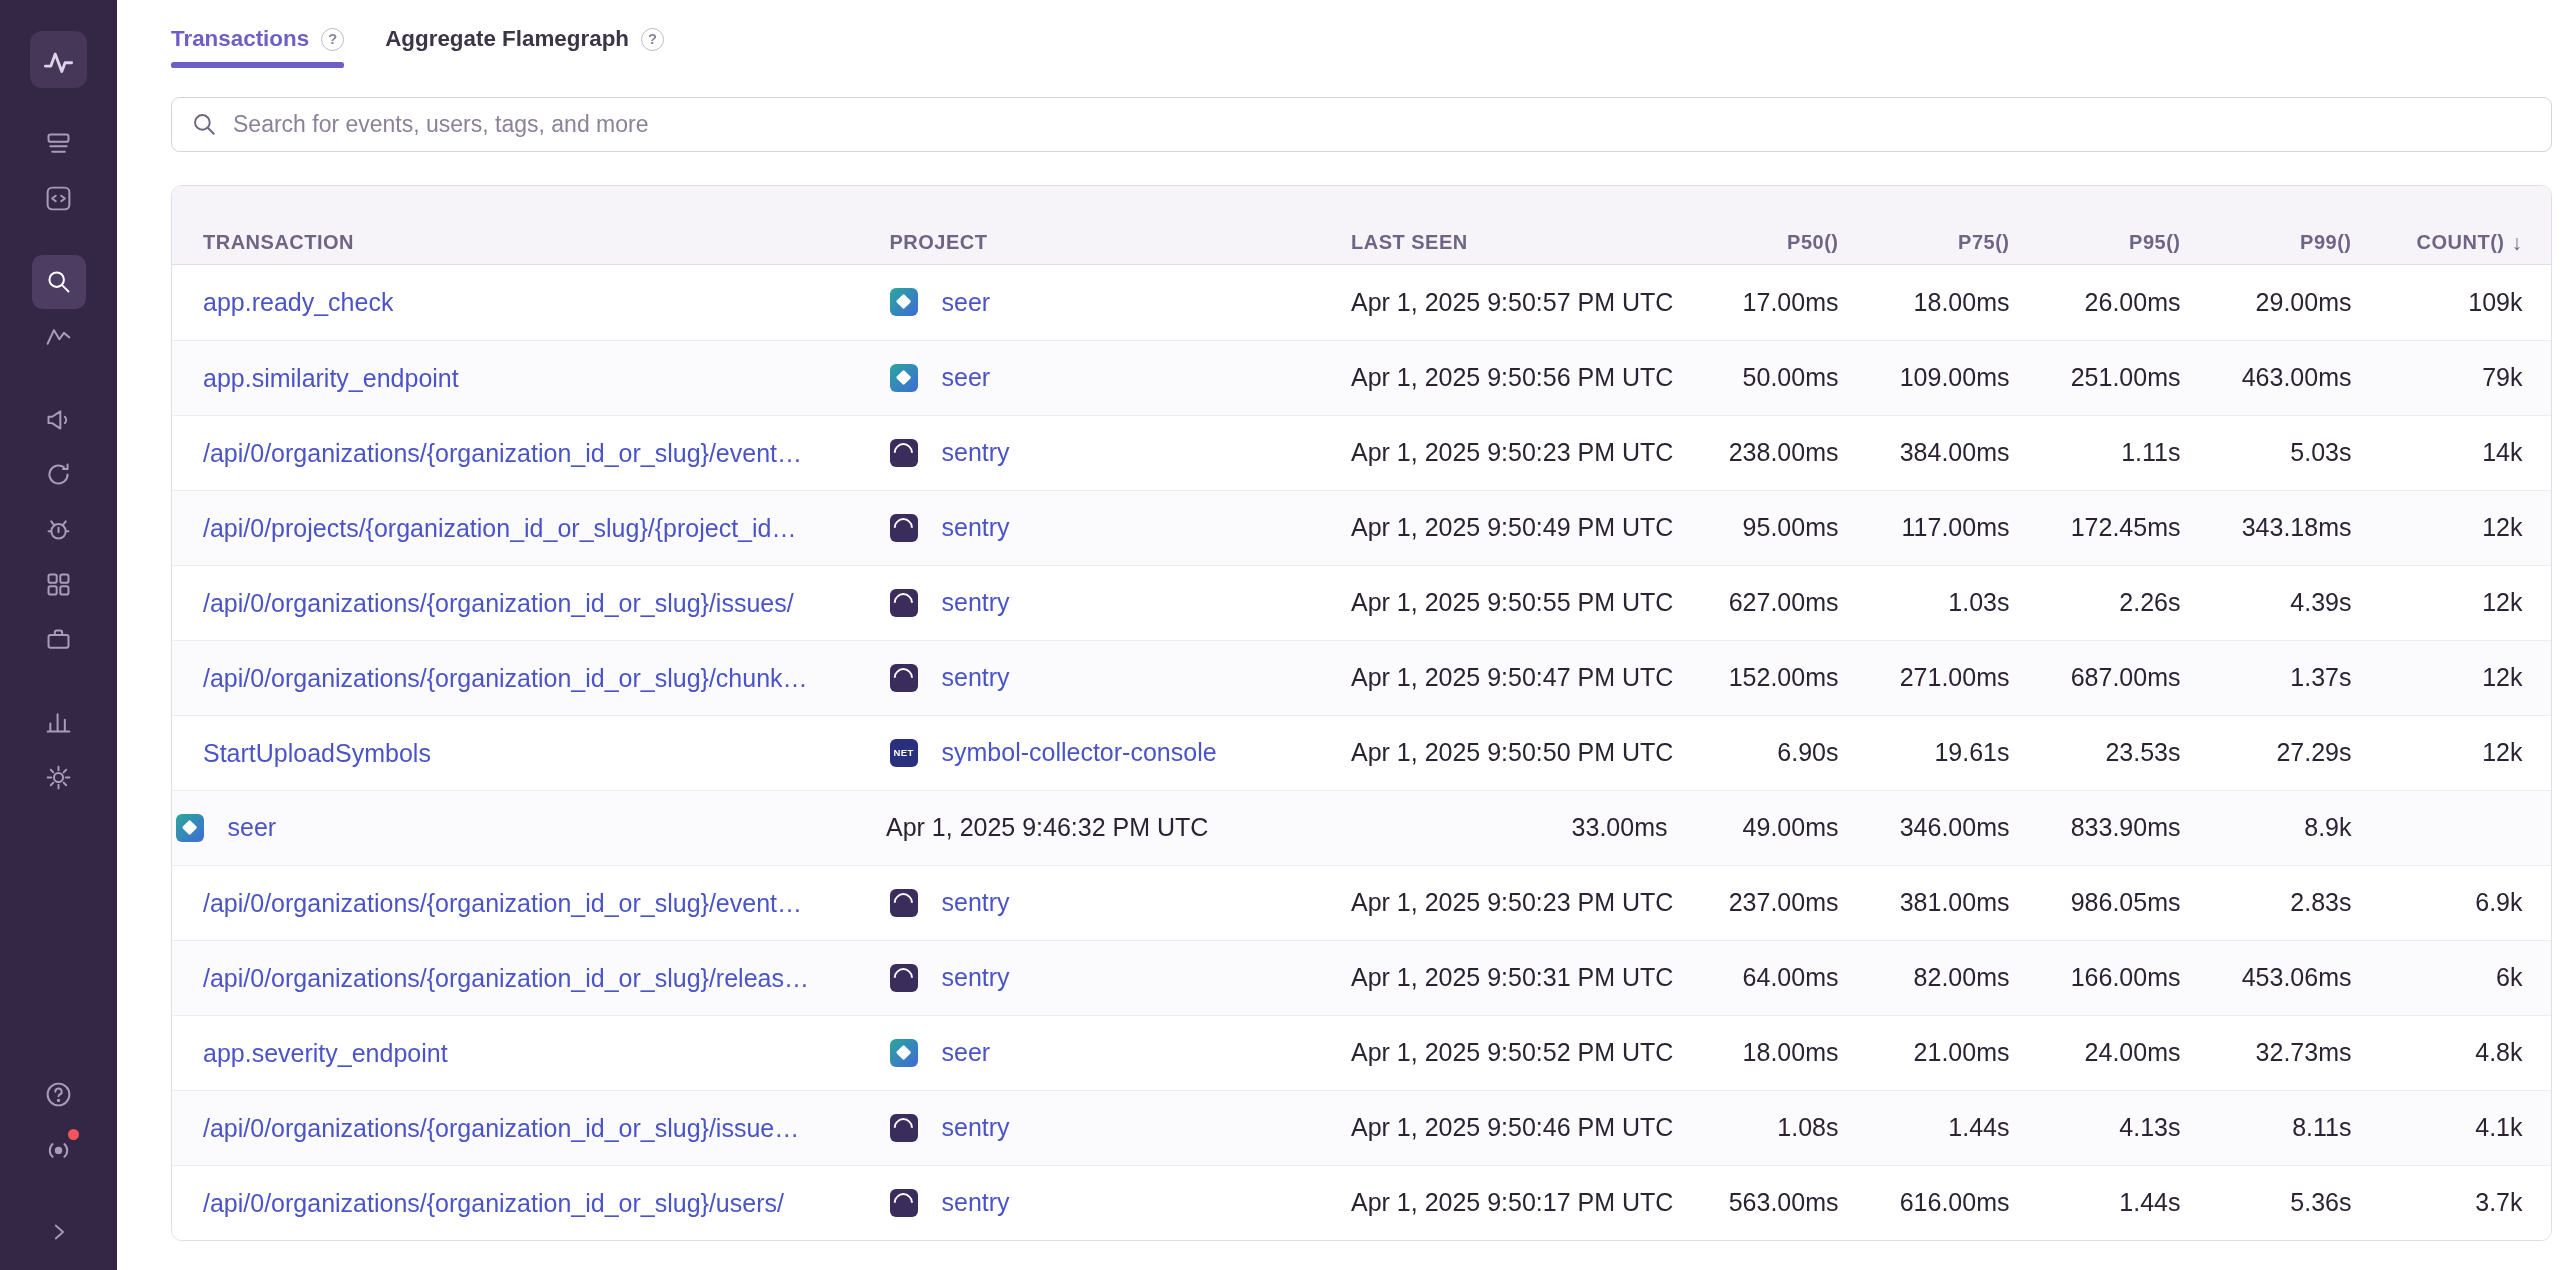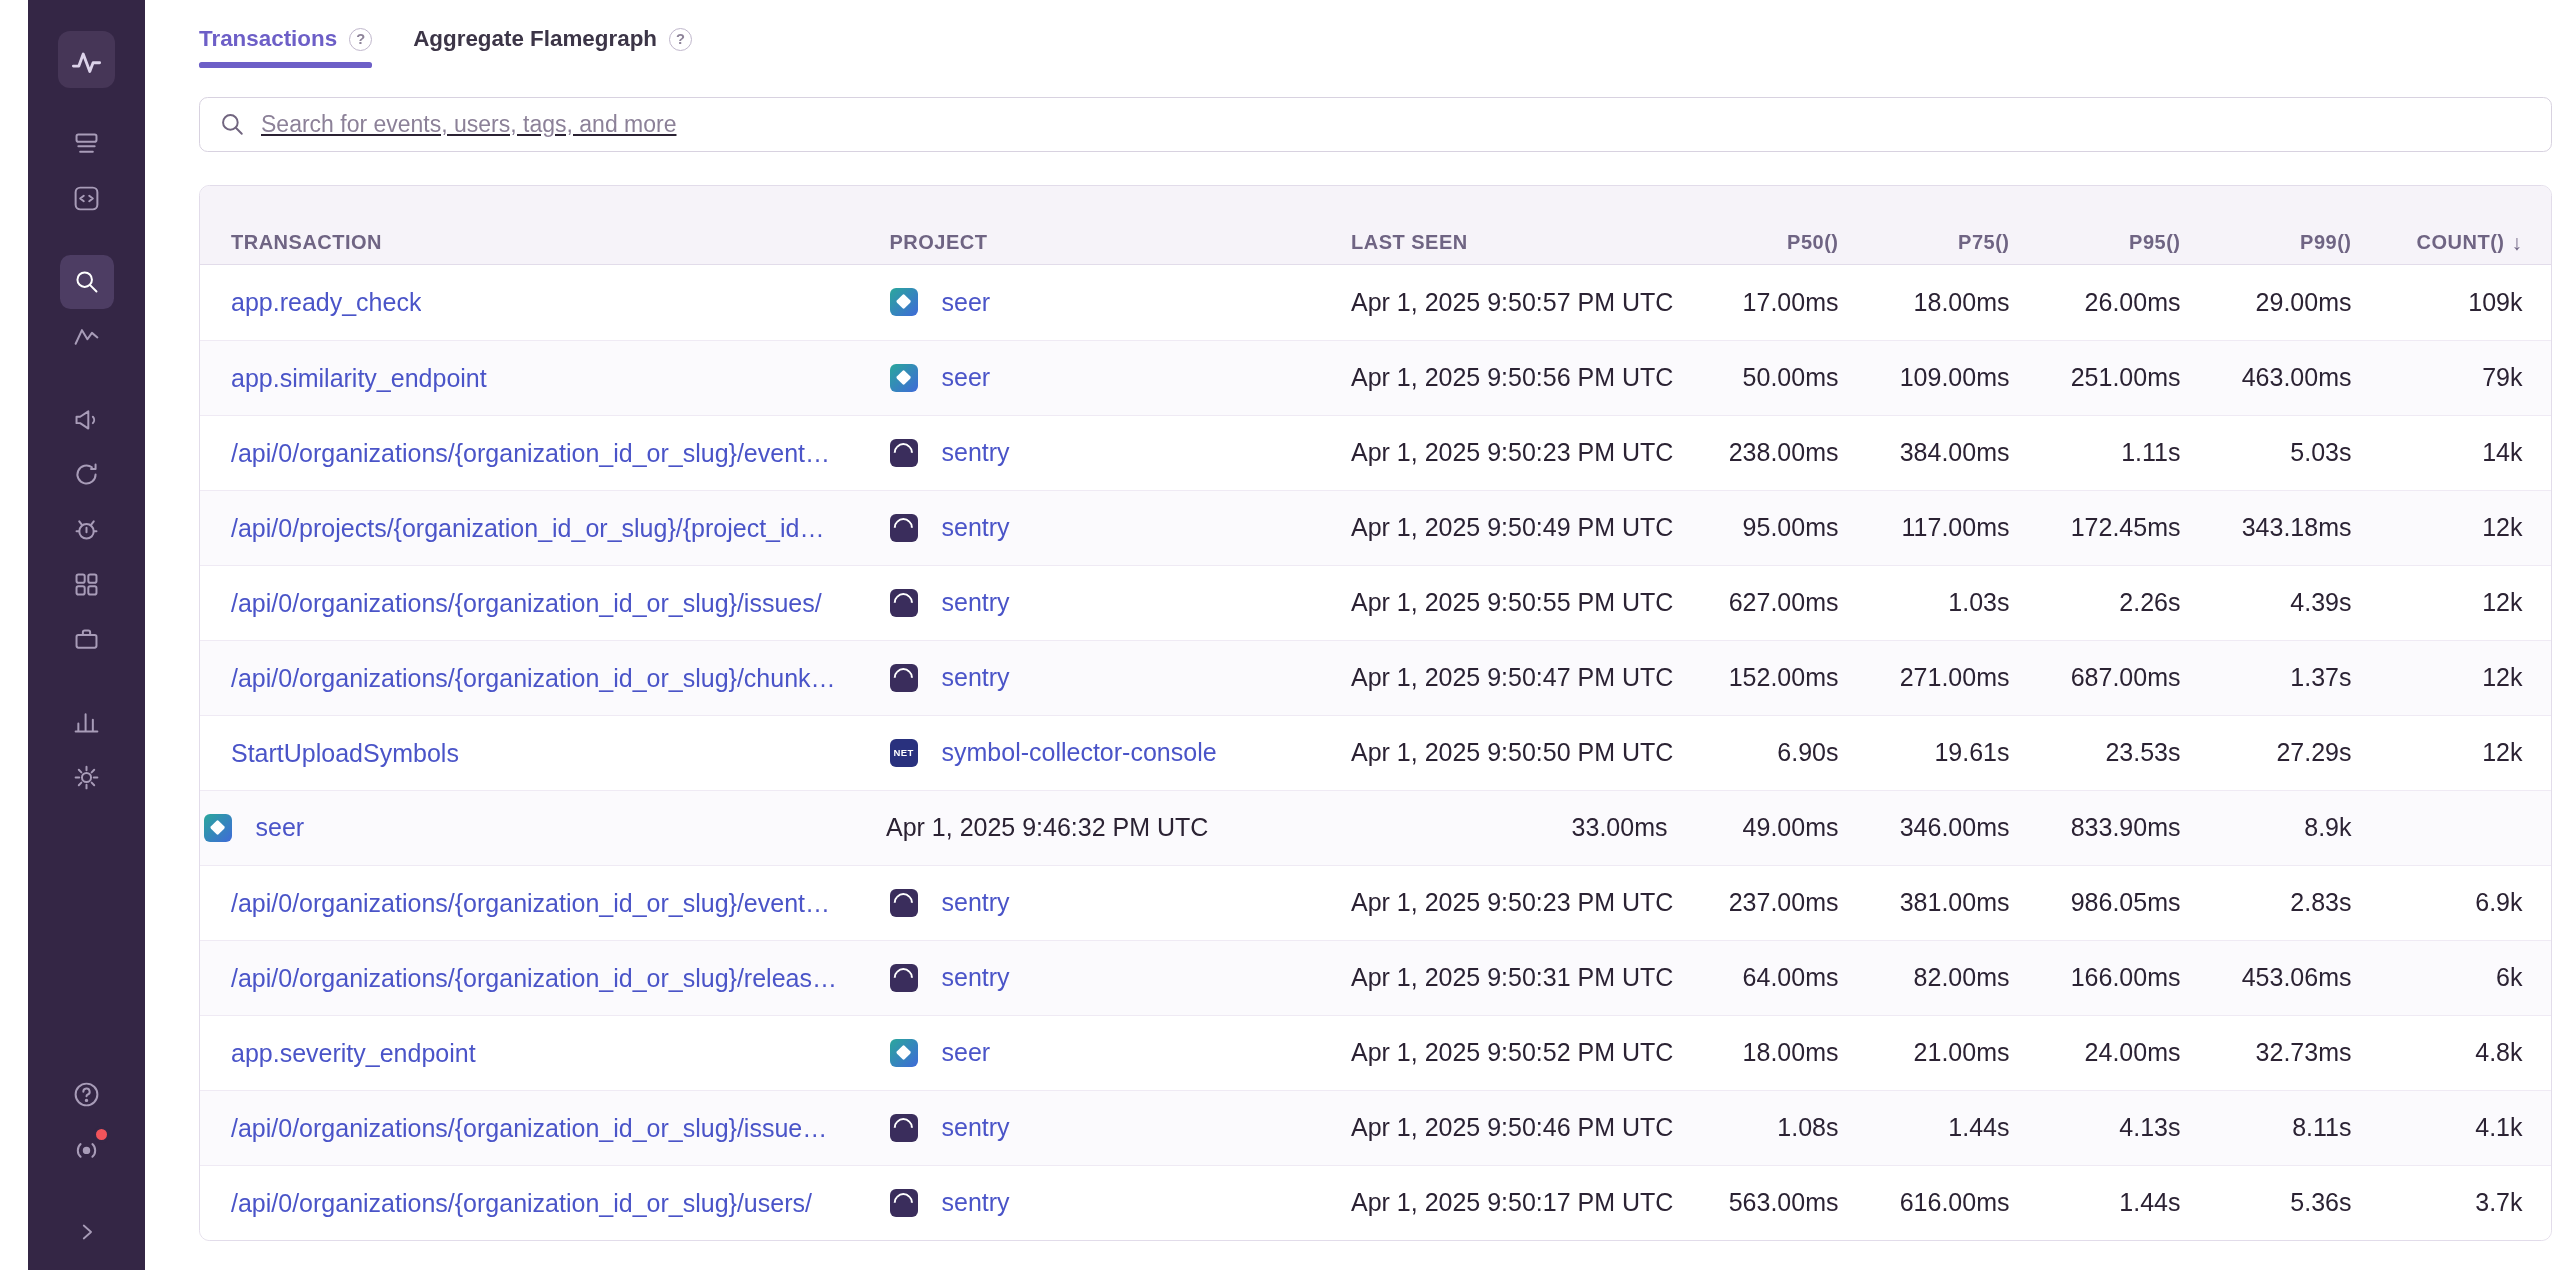--- a/index.html
+++ b/index.html
@@ -3,21 +3,21 @@
 <meta charset="utf-8">
 <style>
   * { box-sizing: border-box; }
   html,body { margin:0; padding:0; }
   body {
     width:2576px; height:1271px; overflow:hidden;
     background:#ffffff;
     font-family:"Liberation Sans", sans-serif;
     color:#2b2233;
   }
-  .app { display:flex; width:100%; height:100%;padding-left:28px; }
+  .app { display:flex; width:100%; height:100%; }
 
   
   .sidebar {
     width:117px; height:100%;
     background:#342645;
     display:flex; flex-direction:column; align-items:center;
     padding:31px 0 12px;
     flex:none;
   }
   .logo {
@@ -66,21 +66,21 @@
 
   .searchbar {
     margin-top:29px; height:55px;
     border:1.7px solid #d8d2e0; border-radius:8.6px;
     display:flex; align-items:center; padding:0 19px; gap:14px;
     background:#fff;
   }
   .searchbar svg { stroke:#71657f; fill:none; stroke-width:2.4; stroke-linecap:round; flex:none; }
   .searchbar input {
     flex:1; border:none; outline:none; background:transparent;
-    font-size:23px; color:#2b2233; font-family:inherit;text-decoration:underline;
+    font-size:23px; color:#2b2233; font-family:inherit;
   }
   .searchbar input::placeholder { color:#8c8198; }
 
   
   .table {
     margin-top:33px;
     border:1.7px solid #e2dcea; border-radius:10.4px;
     overflow:hidden; background:#fff;
   }
   .grid-row {

